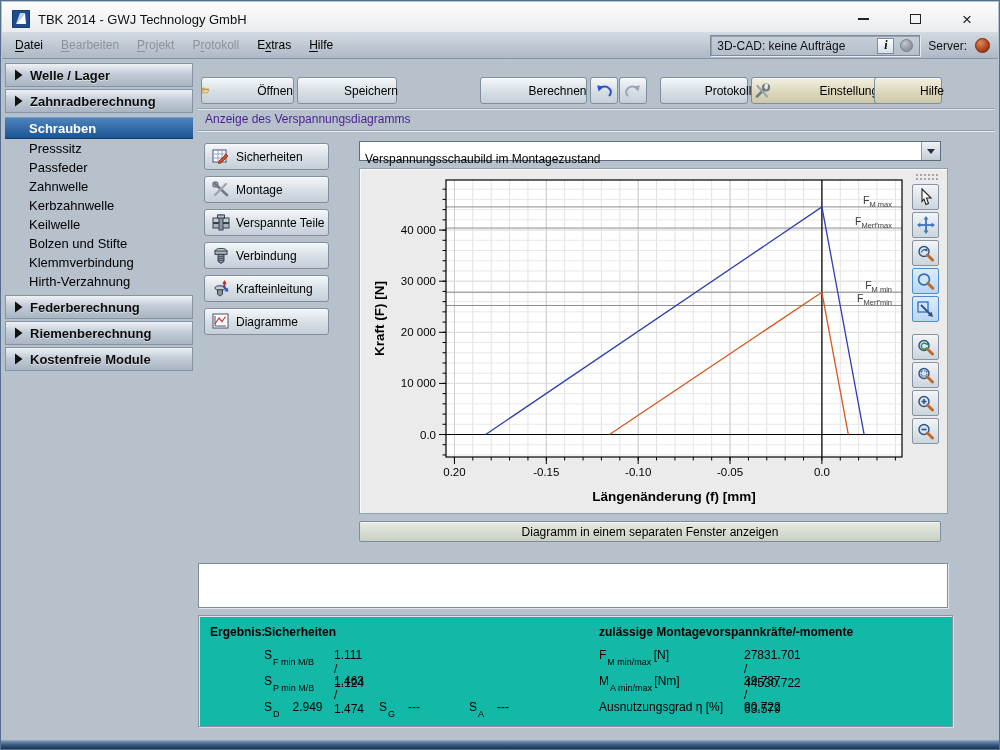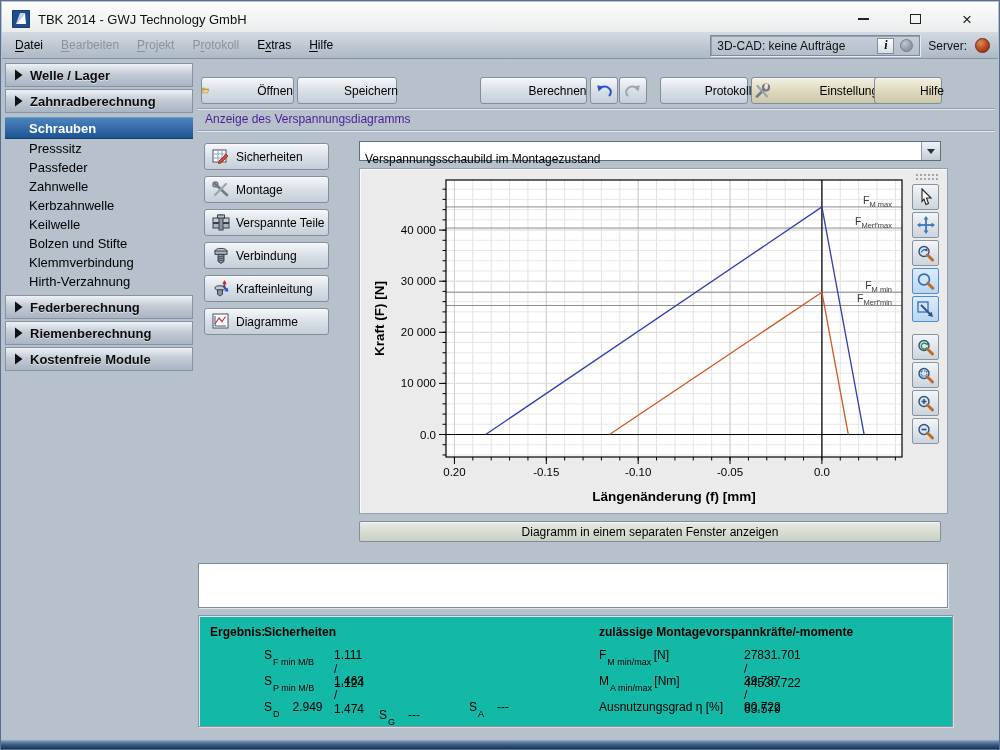--- a/index.html
+++ b/index.html
@@ -587,21 +587,21 @@
   <div class="msg-box"></div>
 
   <div class="results">
     <span class="res-label">Ergebnis:</span>
     <span class="res-col-title rct-left">Sicherheiten</span>
     <span class="res-col-title rct-right">zulässige Montagevorspannkräfte/-momente</span>
     <div id="res-rows">
         <div class="res-row" style="left: 65px; top: 32px;"><span class="formula">S<sub>F min M/B</sub></span><span class="res-val" style="left:70px;top:0">1.111 / 1.124</span></div>
         <div class="res-row" style="left: 65px; top: 58px;"><span class="formula">S<sub>P min M/B</sub></span><span class="res-val" style="left:70px;top:0">1.463 / 1.474</span></div>
         <div class="res-row" style="left: 65px; top: 84px;"><span class="formula">S<sub>D</sub></span><span style="margin-left:14px">2.949</span></div>
-        <div class="res-row" style="left: 180px; top: 92px;"><span class="formula">S<sub>G</sub></span><span style="margin-left:14px">---</span></div>
+        <div class="res-row" style="left: 180px; top: 84px;"><span class="formula">S<sub>G</sub></span><span style="margin-left:14px">---</span></div>
         <div class="res-row" style="left: 270px; top: 84px;"><span class="formula">S<sub>A</sub></span><span style="margin-left:14px">---</span></div>
         <div class="res-row" style="left: 400px; top: 32px;"><span class="formula">F<sub>M min/max</sub></span> [N]<span class="res-val" style="left:145px;top:0">27831.701 / 44530.722</span></div>
         <div class="res-row" style="left: 400px; top: 58px;"><span class="formula">M<sub>A min/max</sub></span> [Nm]<span class="res-val" style="left:145px;top:0">39.737 / 63.579</span></div>
         <div class="res-row" style="left: 400px; top: 84px;"><span class="formula">Ausnutzungsgrad η [%]</span><span class="res-val" style="left:145px;top:0">90.722</span></div>
       </div>
   </div>
 
   <div class="bottombar"></div>
 </div>
 

